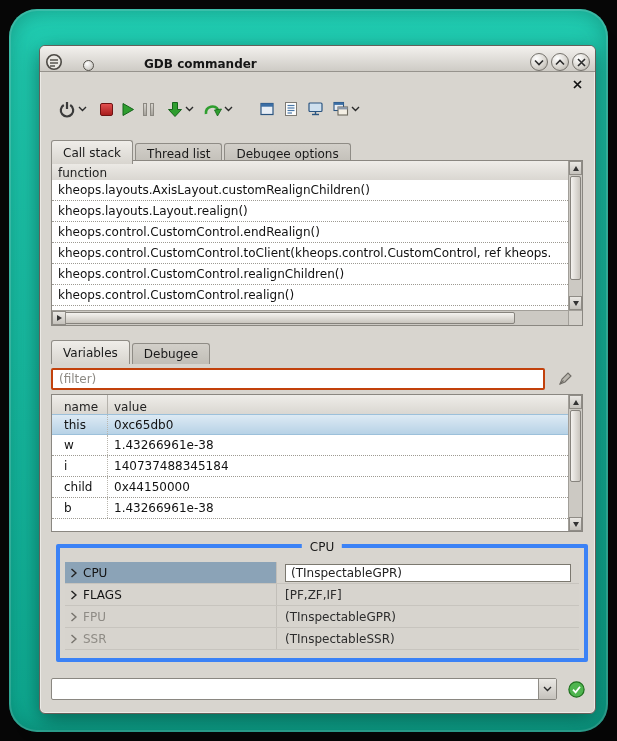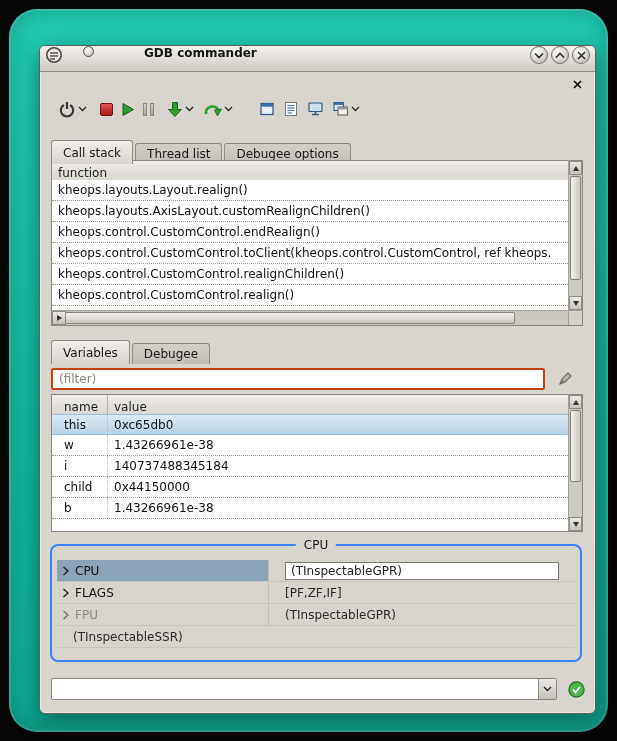--- a/index.html
+++ b/index.html
@@ -23,21 +23,21 @@
     border-radius:6px;
     box-shadow:0 6px 22px rgba(0,25,20,.5), inset 0 0 0 1px #ecea e6;
     box-shadow:0 6px 22px rgba(0,25,20,.5), inset 0 0 0 1px #eceae6;
   }
   
   .titlebar{
     position:absolute; left:0; top:0; right:0; height:26px;
     background:linear-gradient(#f3f1ee,#cecbc5);
     border-bottom:1px solid #96938d;
     border-radius:5px 5px 0 0;
-    display:flex; align-items:flex-start; padding:0 5px; gap:20px;
+    display:flex; align-items:flex-end; padding:0 5px; gap:20px;
   }
   .app-icon{ width:18px; height:18px; display:flex; align-items:center; justify-content:center; }
   .pin-icon{ width:11px; height:11px; border:1.5px solid #55524c; border-radius:50%; background:radial-gradient(circle at 35% 30%,#fff,#b9b6af); }
   .win-title{ font-size:12px; font-weight:bold; color:#161616; margin-left:30px; }
   .tb-buttons{ margin-left:auto; display:flex; gap:3px; }
   .round-btn{
     width:18px; height:18px; border-radius:50%;
     background:radial-gradient(circle at 35% 28%, #ffffff, #d9d6d0 55%, #b2aea7);
     border:1px solid #76736d;
     display:flex; align-items:center; justify-content:center; cursor:default;
@@ -115,34 +115,34 @@
   .filter-input{
     position:absolute; left:0; top:0; width:494px; height:22px;
     border:2px solid #c2410c; border-radius:2px; background:#fff;
     font-family:"DejaVu Sans",sans-serif; font-size:12px; color:#222; padding:0 6px;
   }
   .filter-input::placeholder{ color:#8e8b85; opacity:1; }
   .pen-btn{ position:absolute; left:504px; top:2px; width:20px; height:18px; background:transparent; border:none;
     display:flex; align-items:center; justify-content:center; }
   
   .groupbox{
-    position:absolute; left:10px; top:498px; width:532px; height:118px;
-    border:2px solid #3b82f6; border-radius:8px; background:#d8d5cf;
+    position:absolute; left:16px; top:498px; width:532px; height:118px;
+    border:4px solid #3b82f6; border-radius:2px; background:#d8d5cf;
   }
   .gb-legend{
     position:absolute; top:-8px; left:50%; transform:translateX(-50%);
     background:#d8d5cf; padding:0 8px; font-size:12px; color:#1a1a1a;
   }
   .gb-rows{ position:absolute; left:5px; right:5px; top:14px; }
   .gb-row{ display:flex; height:22px; align-items:stretch; border-bottom:1px solid #c7c4be; background:#d7d4ce; }
   .gb-name{ width:212px; display:flex; align-items:center; gap:6px; padding-left:5px;
     border-right:1px solid #c2bfb9; font-size:12px; color:#141414; }
   .gb-row.selected .gb-name{ background:#8ba3b7; }
   .gb-row.disabled .gb-name{ color:#8e8b85; }
-  .gb-value{ flex:1; display:flex; align-items:center; padding:0 16px; font-size:12px; color:#2c2c2c; }
+  .gb-value{ flex:1; display:flex; align-items:center; padding:0 8px; font-size:12px; color:#2c2c2c; }
   .gb-editor{ flex:1; height:18px; background:#fff; border:1px solid #7b786f;
     display:flex; align-items:center; padding:0 5px; font-size:12px; color:#222; }
   
   .combo{ position:absolute; left:11px; top:632px; width:506px; height:22px;
     background:#fff; border:1px solid #8a8781; border-radius:2px; }
   .combo-input{ position:absolute; left:0; top:0; right:18px; height:20px; border:none; outline:none;
     font-family:"DejaVu Sans",sans-serif; font-size:12px; padding:0 5px; background:transparent; }
   .combo-arrow{ position:absolute; right:0; top:0; bottom:0; width:18px;
     background:linear-gradient(#eae8e4,#c5c2bc); border:none; border-left:1px solid #8f8c86;
     display:flex; align-items:center; justify-content:center; }
@@ -271,22 +271,22 @@
       <div class="tab active">Call stack</div>
       <div class="tab">Thread list</div>
       <div class="tab">Debugee options</div>
     </div>
 
     <div class="panel callstack-panel">
       <div class="panel-header">
         <span class="ph-cell">function</span>
       </div>
       <div class="cs-rows">
+        <div class="cs-row">kheops.layouts.AxisLayout.customRealignChildren()</div>
         <div class="cs-row">kheops.layouts.Layout.realign()</div>
-        <div class="cs-row">kheops.layouts.AxisLayout.customRealignChildren()</div>
         <div class="cs-row">kheops.control.CustomControl.endRealign()</div>
         <div class="cs-row">kheops.control.CustomControl.toClient(kheops.control.CustomControl, ref kheops.</div>
         <div class="cs-row">kheops.control.CustomControl.realignChildren()</div>
         <div class="cs-row">kheops.control.CustomControl.realign()</div>
       </div>
       <div class="vscroll">
         <span class="sb-btn sb-up">
             <span class="tri tri-up"></span>
           </span>
         <span class="sb-vthumb" style="top:15px; height:104px;"></span>
@@ -385,20 +385,26 @@
         <div class="gb-row disabled">
           <span class="gb-name">
             <svg width="7" height="10" viewBox="0 0 7 10">
                 <polyline points="1.5,1 6,5 1.5,9" fill="none" stroke="#77746e" stroke-width="1.5"></polyline>
               </svg>
             <span>FPU</span>
           </span>
           <span class="gb-value">(TInspectableGPR)</span>
         </div>
         <div class="gb-row disabled">
+          <span class="gb-name">
+            <svg width="7" height="10" viewBox="0 0 7 10">
+                <polyline points="1.5,1 6,5 1.5,9" fill="none" stroke="#77746e" stroke-width="1.5"></polyline>
+              </svg>
+            <span>SSR</span>
+          </span>
           <span class="gb-value">(TInspectableSSR)</span>
         </div>
       </div>
     </div>
 
     <div class="combo">
       <input class="combo-input" value="" style="">
       <button class="combo-arrow">
         <svg width="9" height="6" viewBox="0 0 9 6">
             <polyline points="1,1 4.5,4.5 8,1" fill="none" stroke="#2a2a2a" stroke-width="1.4"></polyline>

